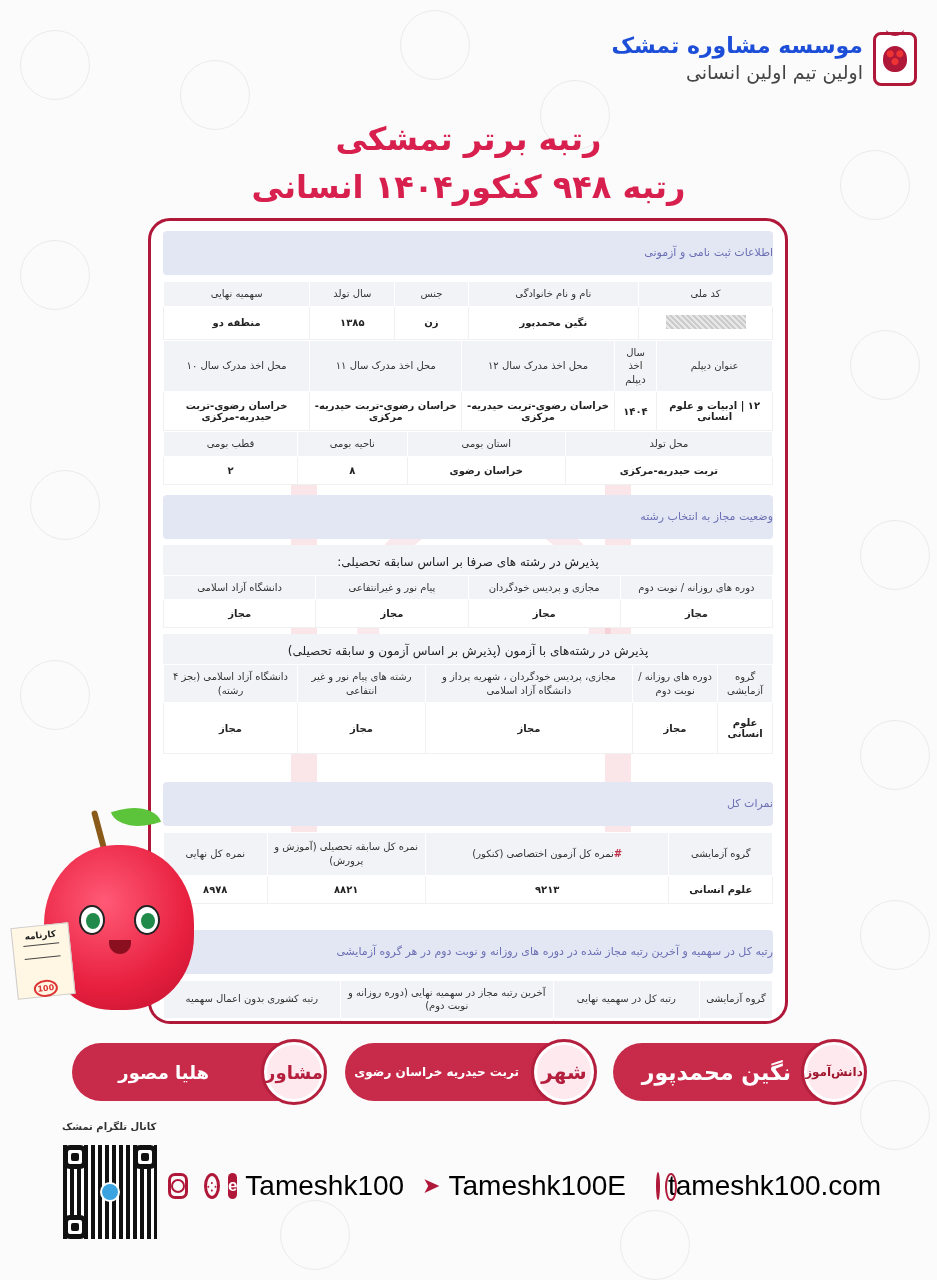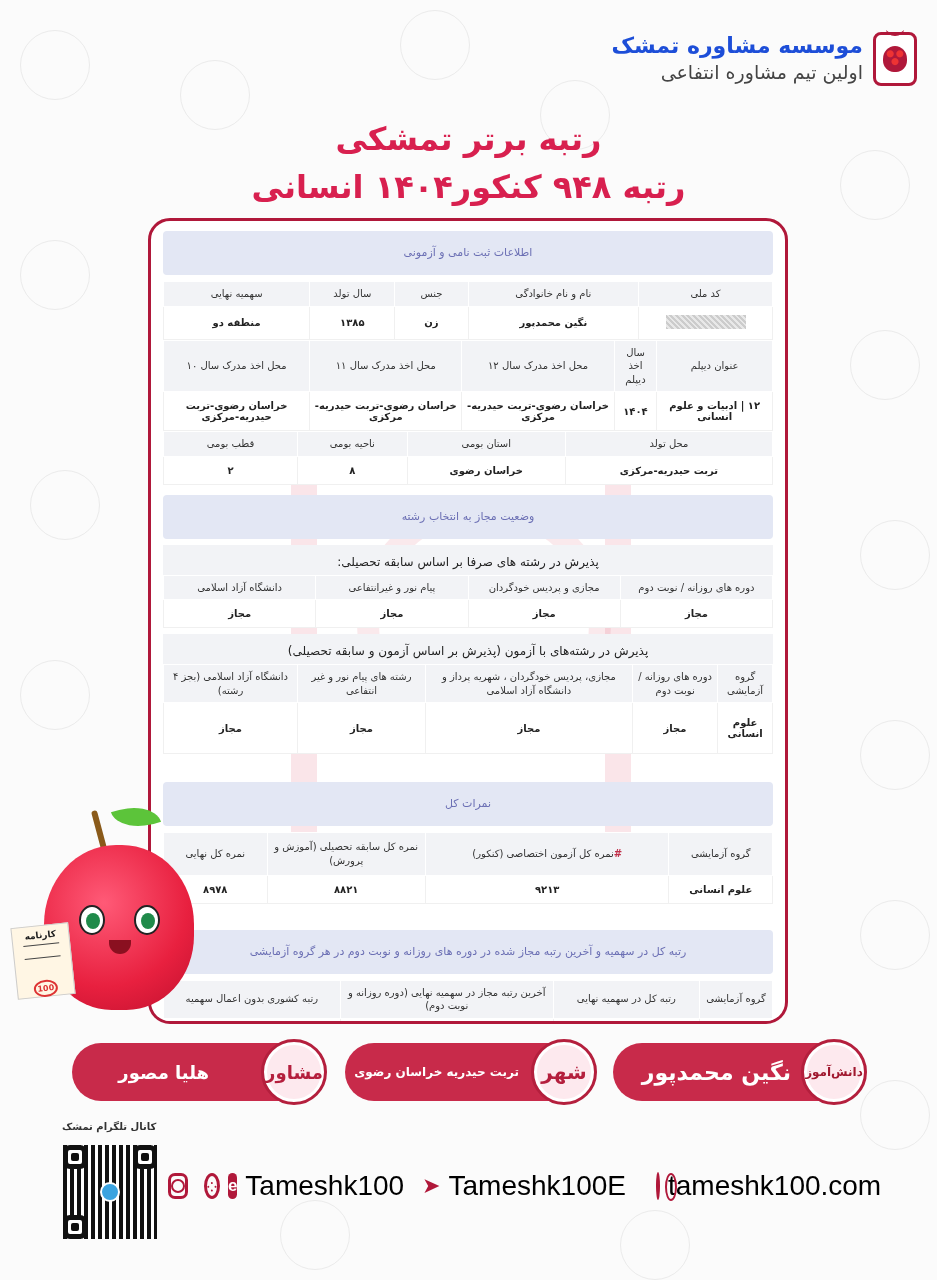--- a/index.html
+++ b/index.html
@@ -41,21 +41,21 @@
   .watermark {
     position: absolute; left: 140px; top: 210px; width: 340px; height: 460px; pointer-events: none;
     border: 26px solid rgba(210,40,70,.12); border-radius: 30px;
   }
   .watermark::before {
     content: ""; position: absolute; left: 40px; top: 40px; width: 210px; height: 210px;
     border-radius: 50%; border: 22px solid rgba(210,40,70,.1);
   }
   .doc { position: relative; direction: rtl; font-size: 10.5px; }
   .sec-title {
-    background: #e3e7f4; color: #6b6fb4; text-align: center; border-radius: 4px;
+    background: #e3e7f4; color: #6b6fb4; text-align: right; border-radius: 4px;
     height: 44px; line-height: 44px; margin: 4px 0 6px; font-size: 11px;
   }
   table { width: 100%; border-collapse: collapse; table-layout: fixed; }
   th { background: #f2f3f6; font-weight: normal; color: #333; padding: 5px 4px; text-align: center; border: 1px solid #fff; font-size: 10px; line-height: 1.35; }
   td { background: #fff; color: #222; font-weight: bold; text-align: center; padding: 8px 4px; border: 1px solid #f0f0f0; font-size: 10px; }
   .caption-row { background: #f2f3f6; text-align: center; font-size: 12px; color: #222; padding: 10px 0 6px; }
   .masked { display: inline-block; width: 80px; height: 14px; background: repeating-linear-gradient(45deg,#ccc 0 2px,#e8e8e8 2px 4px); }
   .red { color: #c0304a; }
 
   
@@ -132,21 +132,21 @@
     <span style="left:280px;top:1200px"></span>
     <span style="left:620px;top:1210px"></span>
 </div>
 
 <div class="brand">
   <div class="brand-logo">
       <div class="berry"></div>
     </div>
   <div class="brand-text">
     <div class="brand-name">موسسه مشاوره تمشک</div>
-    <div class="brand-tag">اولین تیم مشاوره انتفاعی</div>
+    <div class="brand-tag">اولین تیم اولین انسانی</div>
   </div>
 </div>
 
 <div class="headline">
   <div>رتبه برتر تمشکی</div>
   <div>رتبه ۹۴۸ کنکور۱۴۰۴ انسانی</div>
 </div>
 
 <div class="frame">
   <div class="watermark"></div>

